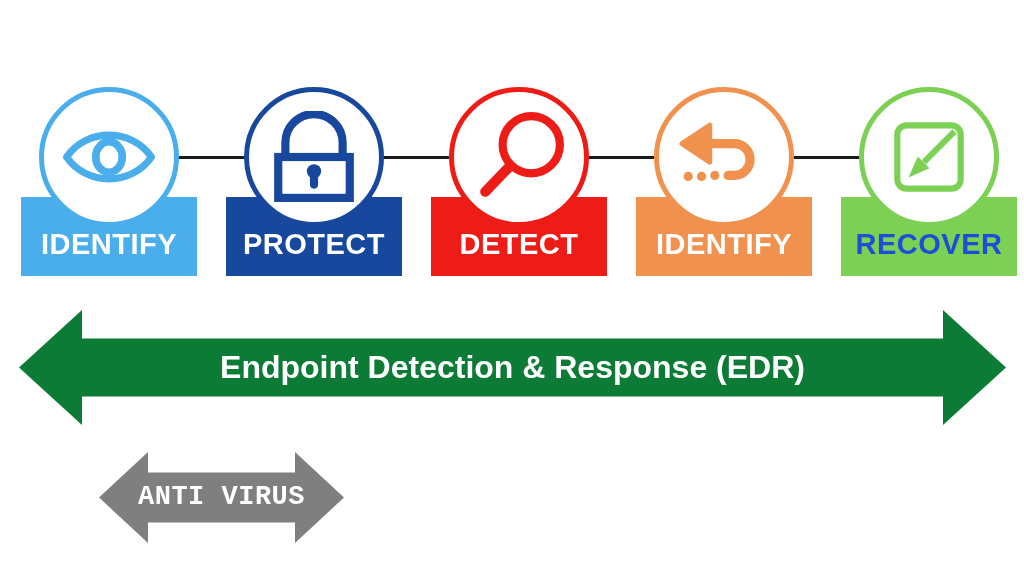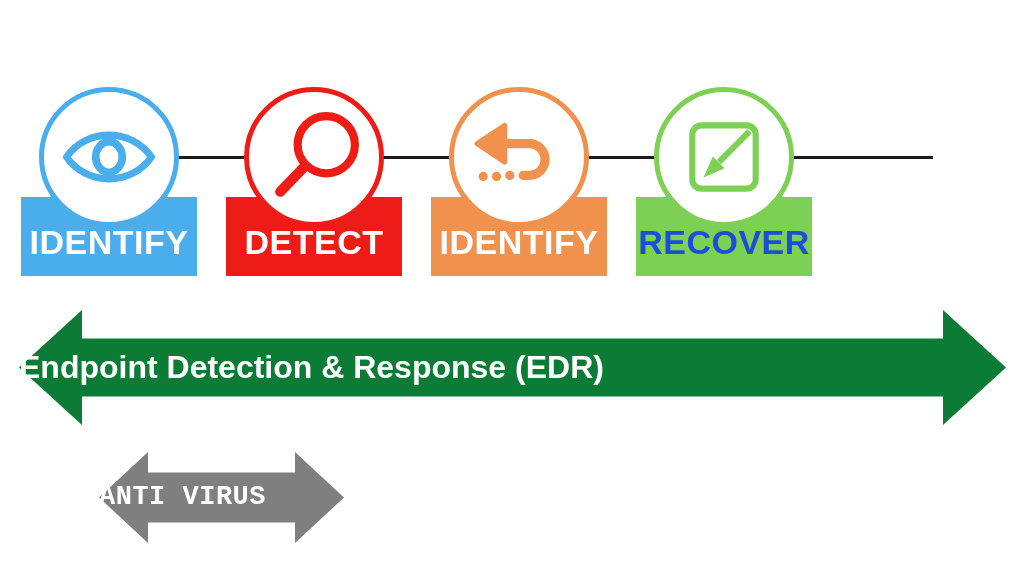--- a/index.html
+++ b/index.html
@@ -12,37 +12,37 @@
   .connector { position:absolute; left:105px; top:156px; width:828px; height:3px; }
 
   
   .stages-row { position:absolute; left:21px; top:87px; display:flex; gap:29px; }
   .module { position:relative; width:176px; height:189px; }
   .plate {
     position:absolute; left:0; top:110px; width:100%; height:79px;
     background:currentColor; display:flex; align-items:flex-end; justify-content:center;
   }
   .stage-label {
-    font-weight:bold; font-size:34px; line-height:1; padding-bottom:17px;
+    font-weight:bold; font-size:29px; line-height:1; padding-bottom:17px;
     letter-spacing:0.5px; white-space:nowrap;
   }
   .circle {
     position:absolute; left:50%; top:0; transform:translateX(-50%);
     width:130px; height:130px; background:#ffffff;
     border:5px solid currentColor; border-radius:50%;
     display:flex; align-items:center; justify-content:center;
   }
   .icon { width:92px; height:92px; display:block; }
 
   
   .big-arrow { position:absolute; }
   .big-arrow svg { position:absolute; left:0; top:0; width:100%; height:100%; display:block; }
   .arrow-label {
     position:absolute; left:0; right:0; top:50%; transform:translateY(-52%);
-    text-align:left; font-weight:bold; line-height:1; white-space:nowrap;
+    text-align:center; font-weight:bold; line-height:1; white-space:nowrap;
   }
   .edr { left:19px; top:310px; width:987px; height:115px; }
   .edr-label { font-size:32px; }
   .av  { left:99px; top:452px; width:245px; height:91px; }
   .av-label { font-size:27px; letter-spacing:0.5px;font-family:Liberation Mono, monospace; }
 </style>
 </head>
 <body>
 
 <div class="canvas">
@@ -56,20 +56,33 @@
         <span class="stage-label" style="color: rgb(255, 255, 255);">IDENTIFY</span>
       </div>
       <div class="circle">
         <svg class="icon" viewBox="0 0 90 90">
           <path d="M3.5,45 C23,16.5 67,16.5 86.5,45 C67,73.5 23,73.5 3.5,45 Z" fill="none" stroke="currentColor" stroke-width="7" stroke-linejoin="round"></path>
           <ellipse cx="45" cy="45" rx="13" ry="15" fill="none" stroke="currentColor" stroke-width="7.5"></ellipse>
         </svg>
       </div>
     </div>
 
+    <div class="module" style="color: rgb(23, 72, 158);">
+      <div class="plate">
+        <span class="stage-label" style="color: rgb(255, 255, 255);">PROTECT</span>
+      </div>
+      <div class="circle">
+        <svg class="icon" viewBox="0 0 90 90">
+          <path d="M17,46 L17,31 A28,28 0 0 1 73,31 L73,46" fill="none" stroke="currentColor" stroke-width="8"></path>
+          <rect x="10" y="45" width="70" height="40" fill="none" stroke="currentColor" stroke-width="8"></rect>
+          <circle cx="45" cy="59" r="7" fill="currentColor"></circle>
+          <rect x="41" y="62" width="8" height="14" rx="4" fill="currentColor"></rect>
+        </svg>
+      </div>
+    </div>
 
     <div class="module" style="color: rgb(238, 28, 22);">
       <div class="plate">
         <span class="stage-label" style="color: rgb(255, 255, 255);">DETECT</span>
       </div>
       <div class="circle">
         <svg class="icon" viewBox="0 0 90 90">
           <circle cx="57" cy="33" r="28" fill="none" stroke="currentColor" stroke-width="8"></circle>
           <line x1="36" y1="54" x2="12" y2="79" stroke="currentColor" stroke-width="10" stroke-linecap="round"></line>
         </svg>

